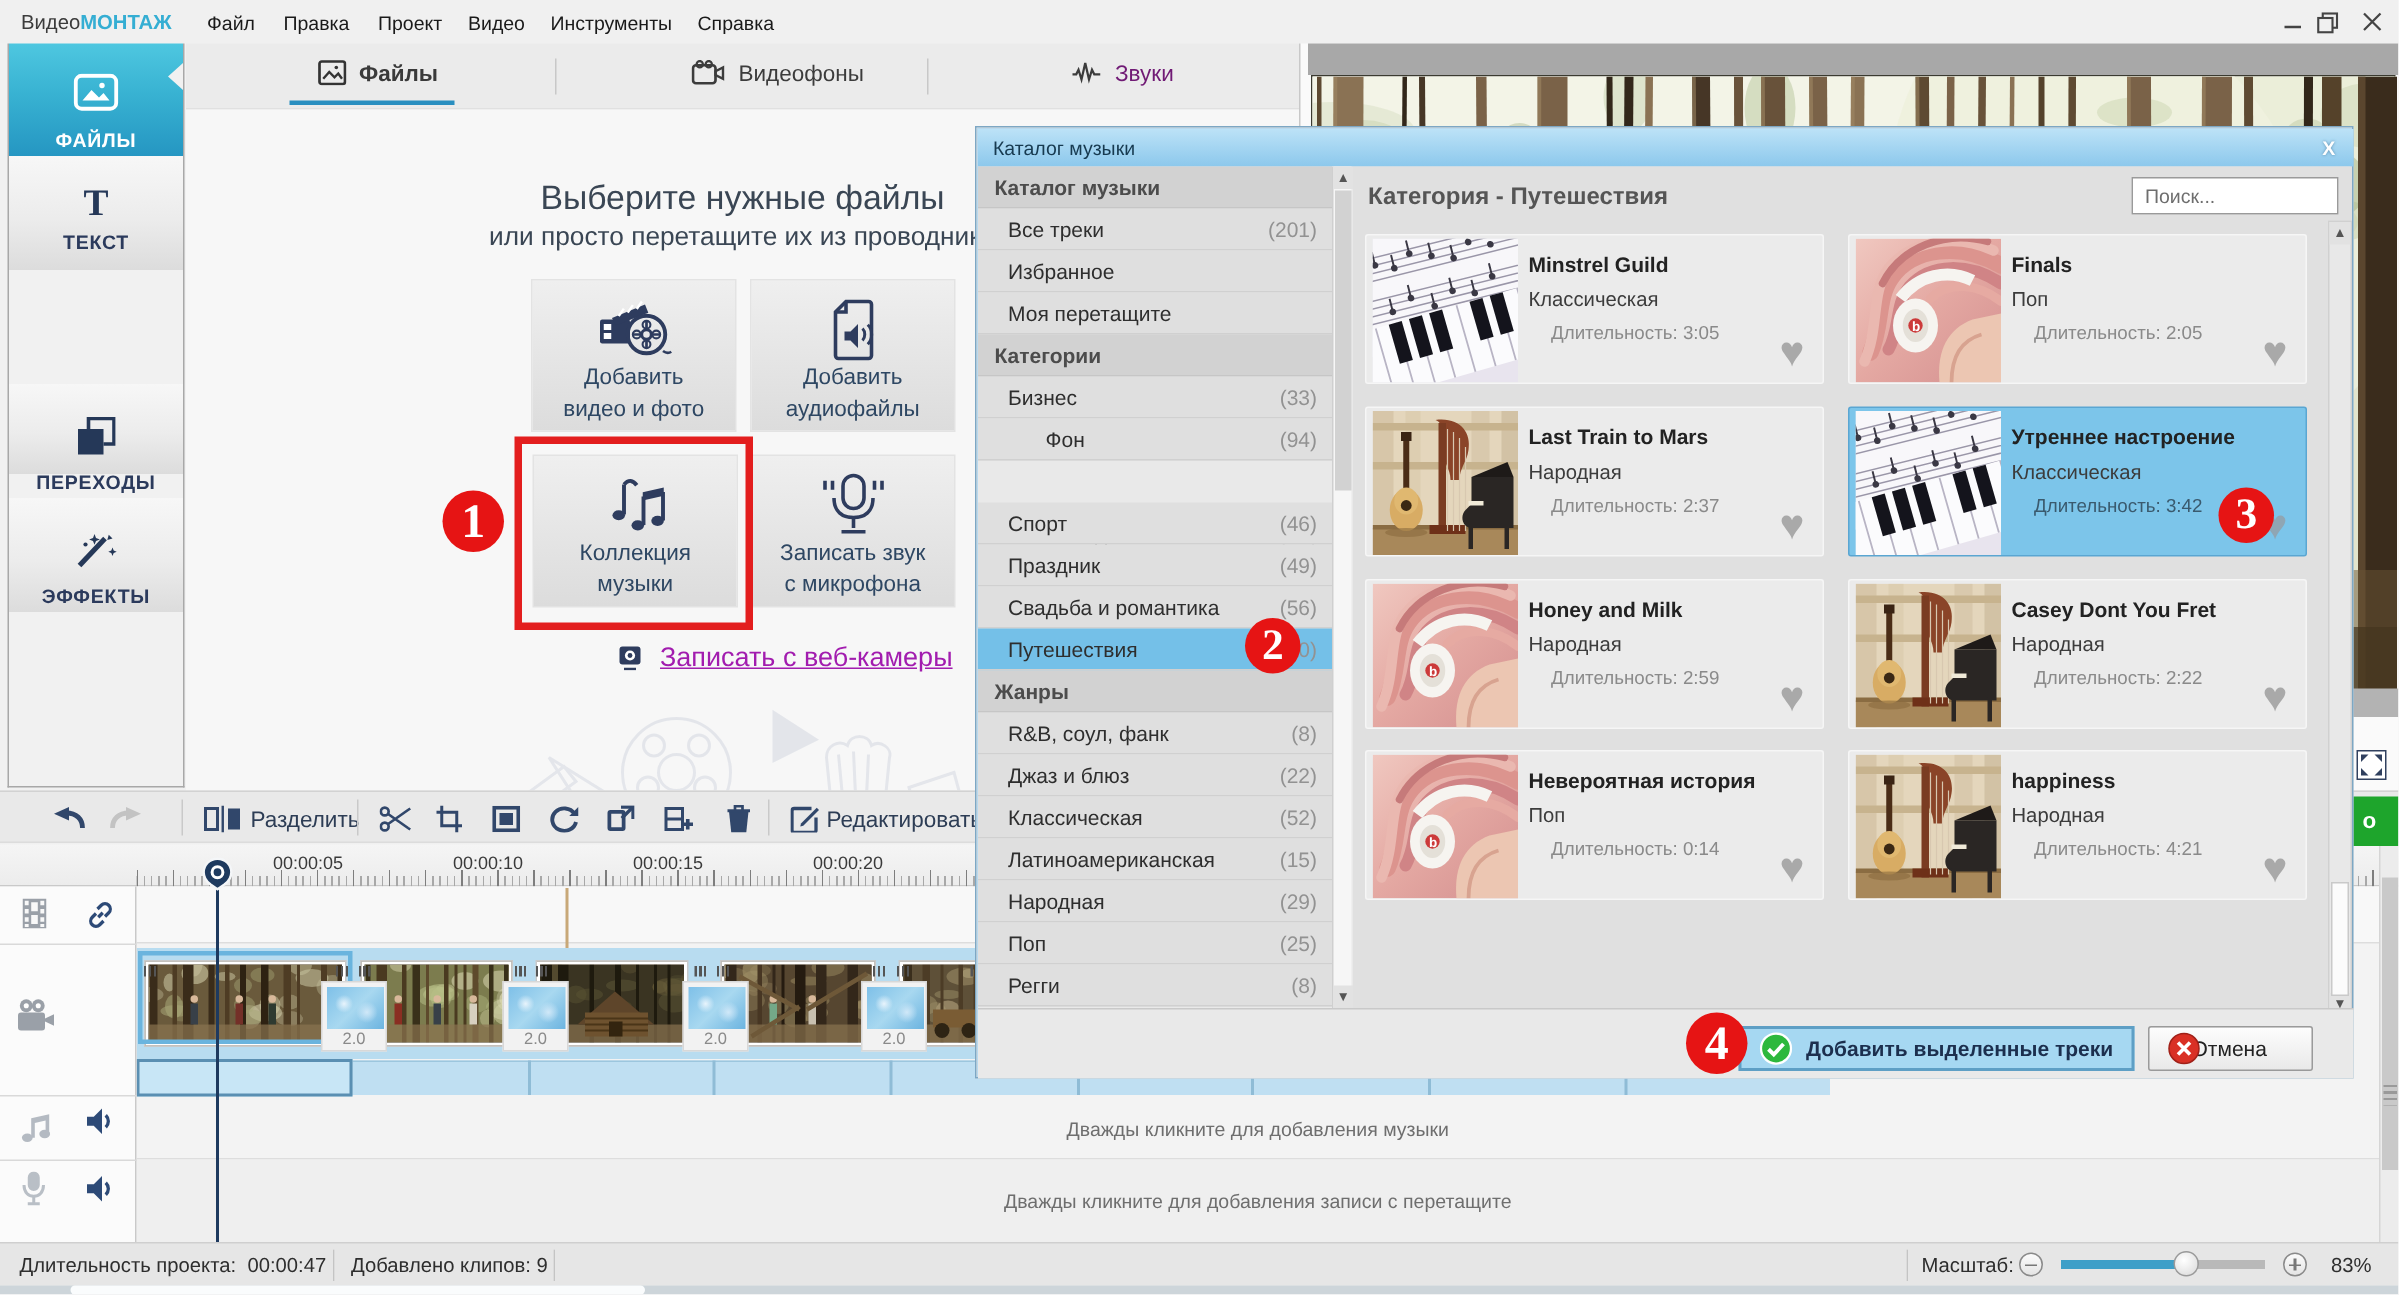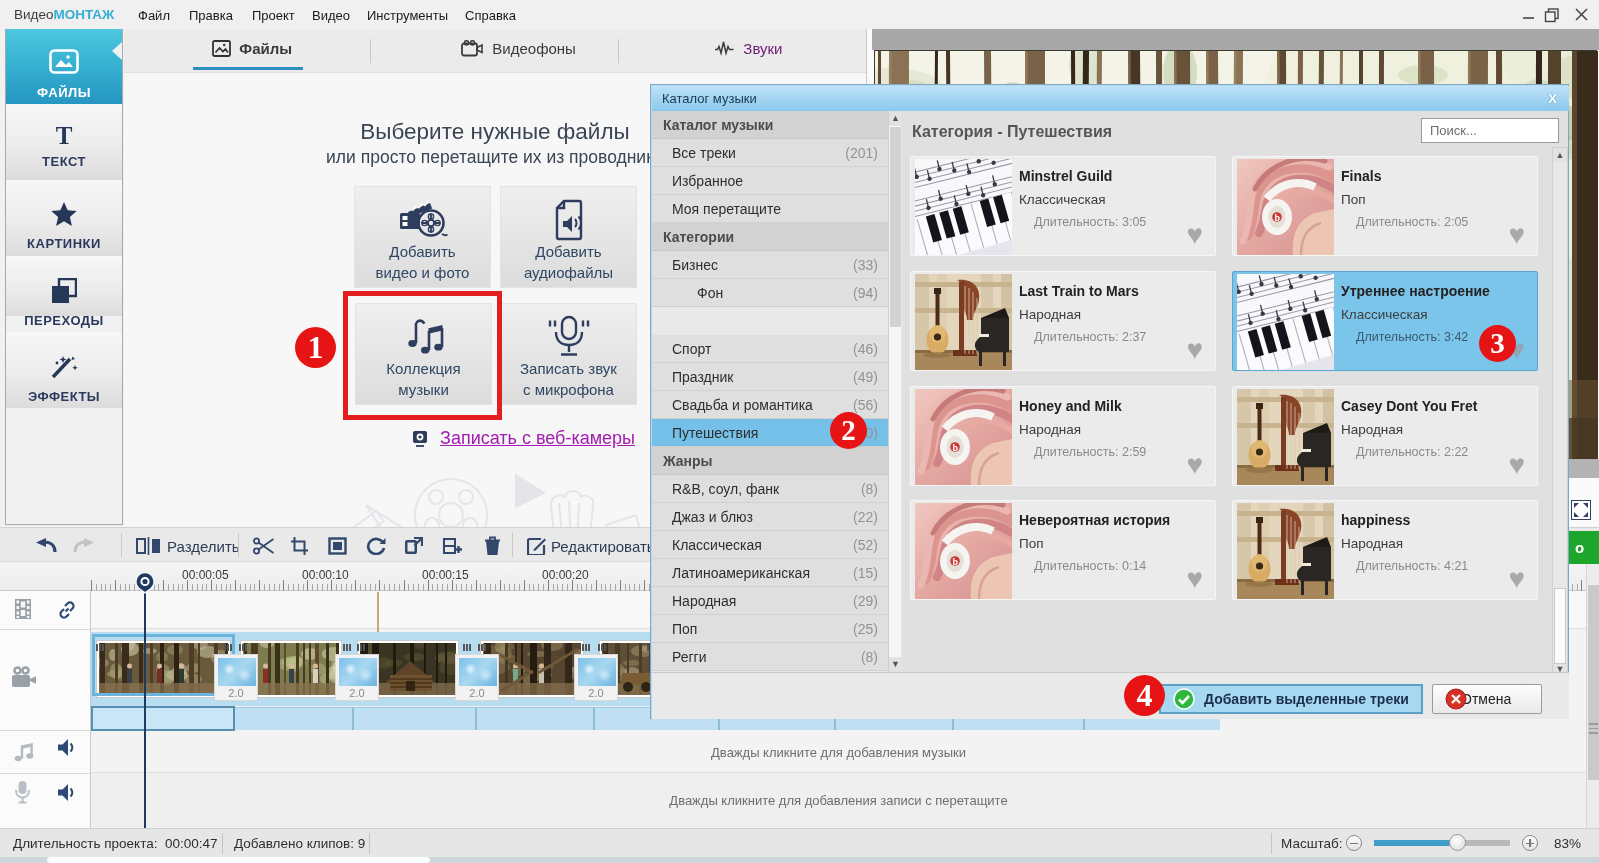--- a/index.html
+++ b/index.html
@@ -135,26 +135,20 @@
       <svg width="30" height="25" viewBox="0 0 30 25" style="margin-top:20px;">
           <rect x="1.5" y="1.5" width="27" height="22" rx="4" fill="none" stroke="#fff" stroke-width="2.6"></rect>
           <path d="M6 18l6-7 5 5 3-3 4 5z" fill="#fff"></path>
           <circle cx="19" cy="8" r="1.8" fill="#fff"></circle>
         </svg>
       <div class="lbl" style="margin-top:7px;">ФАЙЛЫ</div>
     </div>
     <div class="stile" style="top:75px; height:76px;">
       <div style="font-size:25px; font-weight:bold; color:#253858; margin-top:20px; line-height:24px; font-family:'Liberation Serif',serif;">T</div>
       <div class="lbl" style="margin-top:6px;">ТЕКСТ</div>
-    </div>
-    <div class="stile" style="top:151px; height:76px;">
-      <svg width="28" height="27" viewBox="0 0 28 27" style="margin-top:21px;">
-          <path d="M14 1l3.7 8.2 9 .9-6.8 6 2 8.9-7.9-4.7-7.9 4.7 2-8.9-6.8-6 9-.9z" fill="#253858"></path>
-        </svg>
-      <div class="lbl" style="margin-top:4px;">КАРТИНКИ</div>
     </div>
     <div class="stile" style="top:227px; height:60px;">
       <svg width="26" height="26" viewBox="0 0 26 26" style="margin-top:22px;">
           <rect x="1" y="8" width="17" height="17" fill="#253858"></rect>
           <path d="M8 8v-7h17v17h-7" fill="none" stroke="#253858" stroke-width="2.4"></path>
         </svg>
       <div class="lbl" style="margin-top:5px;">ПЕРЕХОДЫ</div>
     </div>
     <div class="stile" style="top:303px; height:76px;">
       <svg width="30" height="28" viewBox="0 0 30 28" style="margin-top:21px;">

